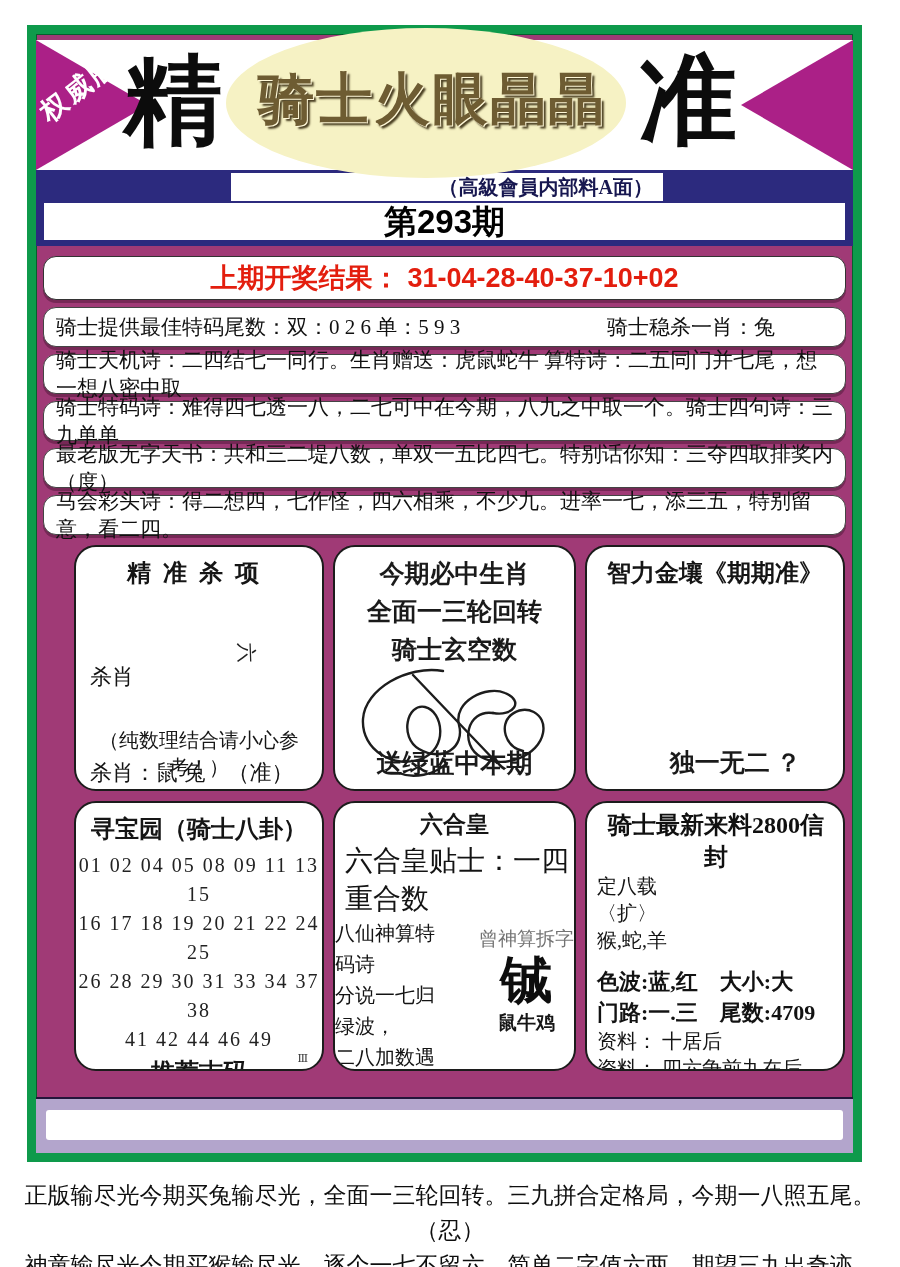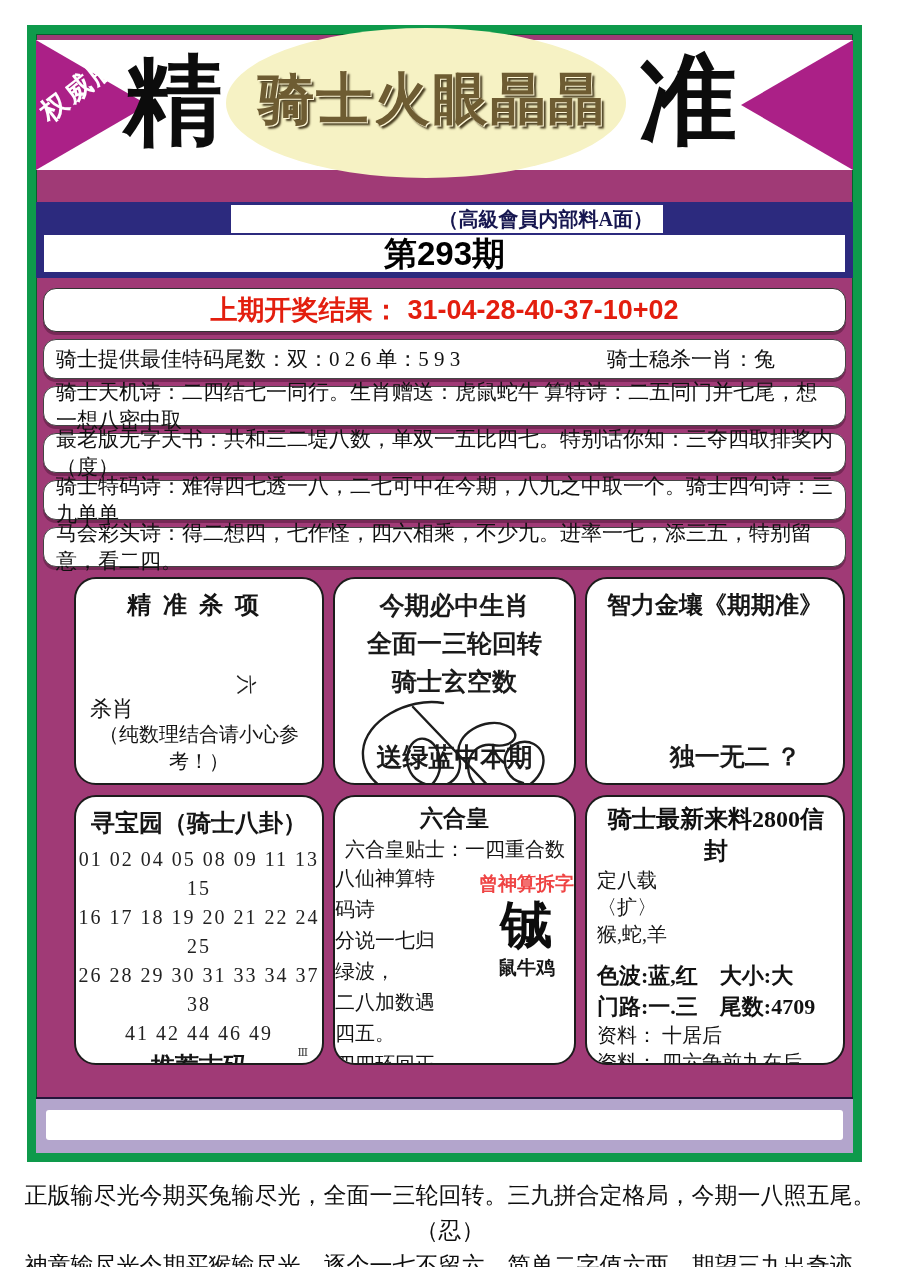--- a/index.html
+++ b/index.html
@@ -48,21 +48,21 @@
     background:#f6f2c4;border-radius:50%;z-index:1;
   }
   .main-title{
     position:absolute;left:196px;top:22px;width:400px;text-align:center;
     font-size:56px;font-weight:bold;color:#6e5c32;letter-spacing:2px;z-index:2;
     text-shadow:1px 1px 0 #fff8d8, 3px 3px 2px #4a3f22;
     font-family:"Liberation Serif",serif;
   }
 
   
-  .navy-band{position:relative;height:76px;background:#2c2a7e;margin-top:32px;}
+  .navy-band{position:relative;height:76px;background:#2c2a7e;}
   .member-box{
     position:absolute;left:195px;top:3px;width:432px;height:28px;background:#ffffff;
     font-size:20px;font-weight:bold;line-height:28px;text-align:right;padding-right:10px;
     box-sizing:border-box;color:#171750;
   }
   .issue-bar{
     position:absolute;left:8px;right:8px;top:33px;height:37px;background:#ffffff;
     text-align:center;font-size:33px;font-weight:bold;line-height:37px;color:#000;
     font-family:"Liberation Sans","DejaVu Sans",sans-serif;
   }
@@ -86,21 +86,21 @@
   }
   .tip-row .rt{padding-right:58px;}
 
   
   .grid{display:flex;margin:10px 8px 0 38px;gap:9px;}
   .grid2{display:flex;margin:10px 8px 0 38px;gap:9px;}
   .box{
     background:#ffffff;border:2px solid #1c1c1c;border-radius:22px;
     box-sizing:border-box;position:relative;overflow:hidden;
   }
-  .g1 .box{height:208px;}
+  .g1 .box{height:246px;}
   .g2 .box{height:270px;}
   .box.c1{width:250px;}
   .box.c2{width:243px;}
   .box.c3{flex:1;}
 
   .box-title{text-align:center;font-size:24px;font-weight:bold;padding-top:10px;color:#151515;}
   .kill-title{letter-spacing:12px;}
   .kill-lines{padding:8px 0 0 14px;font-size:22px;line-height:32px;color:#141414;}
   .kill-overlay{
     position:absolute;left:160px;top:92px;font-size:20px;color:#222;transform:rotate(88deg);
@@ -115,25 +115,25 @@
   .gold-footer{position:absolute;bottom:10px;right:42px;font-size:25px;font-weight:bold;color:#1a1a1a;}
 
   .num-line{
     text-align:center;font-size:20px;letter-spacing:2px;line-height:29px;color:#222;
     font-family:"Liberation Serif",serif;
   }
   .treasure-sub{font-size:24px;font-weight:bold;text-align:center;padding-top:2px;color:#151515;}
   .treasure-mark{position:absolute;right:14px;bottom:4px;font-size:11px;color:#333;}
 
   .king-box .box-title{padding-top:6px;font-size:23px;}
-  .king-line1{font-size:20px;padding:2px 0 0 10px;color:#131313;}
+  .king-line1{font-size:28px;padding:2px 0 0 10px;color:#131313;}
   .king-cols{display:flex;gap:32px;}
   .king-poem{width:54%;font-size:20px;line-height:31px;color:#131313;}
   .king-split{width:46%;text-align:center;padding-top:8px;}
-  .split-label{font-size:19px;font-weight:bold;color:#ef4444;}
+  .split-label{font-size:19px;font-weight:normal;color:#737373;}
   .split-char{font-size:52px;font-weight:bold;line-height:58px;color:#0d0d0d;}
   .split-zodiac{font-size:19px;font-weight:bold;color:#161616;}
 
   .letter-box{padding:6px 8px 0 10px;}
   .letter-title{font-size:24px;font-weight:bold;text-align:center;color:#101010;}
   .letter-line{font-size:20px;line-height:27px;color:#141414;}
   .letter-gap{height:12px;}
   .letter-strong{font-size:22px;font-weight:bold;line-height:31px;color:#121212;}
 
   
@@ -178,25 +178,25 @@
 
   <div class="tip-row">
     <span class="pre">骑士提供最佳特码尾数：双：0 2 6 单：5 9 3</span>
     <span class="pre rt">骑士稳杀一肖：兔</span>
   </div>
   <div class="tip-row">
     <span class="pre">骑士天机诗：二四结七一同行。生肖赠送：虎鼠蛇牛 算特诗：二五同门并七尾，想一想八密中取</span>
     <span class="pre"></span>
   </div>
   <div class="tip-row">
+    <span class="pre">骑士特码诗：难得四七透一八，二七可中在今期，八九之中取一个。骑士四句诗：三九单单</span>
+    <span class="pre"></span>
+  </div>
+  <div class="tip-row">
     <span class="pre">最老版无字天书：共和三二堤八数，单双一五比四七。特别话你知：三夺四取排奖内（度）</span>
-    <span class="pre"></span>
-  </div>
-  <div class="tip-row">
-    <span class="pre">骑士特码诗：难得四七透一八，二七可中在今期，八九之中取一个。骑士四句诗：三九单单</span>
     <span class="pre"></span>
   </div>
   <div class="tip-row">
     <span class="pre">马会彩头诗：得二想四，七作怪，四六相乘，不少九。进率一七，添三五，特别留意，看二四。</span>
     <span class="pre"></span>
   </div>
 
   <div class="grid g1">
     <div class="box c1">
       <div class="box-title kill-title">精准杀项</div>

